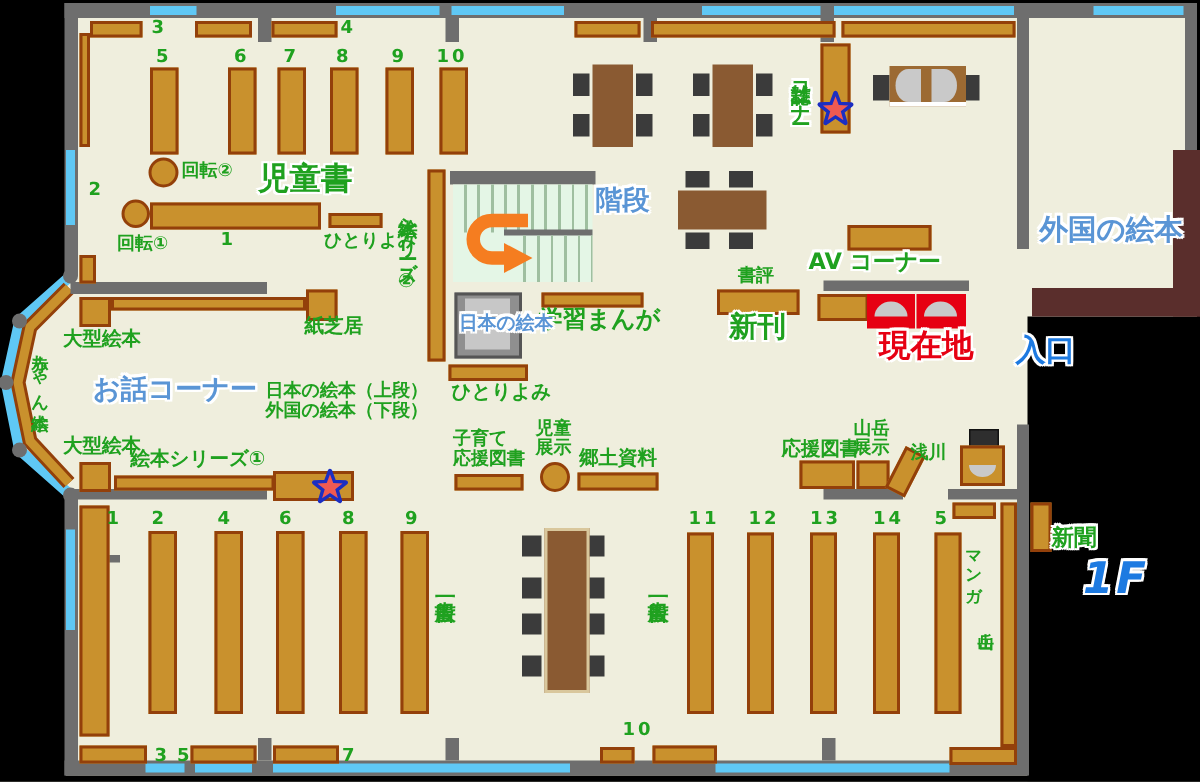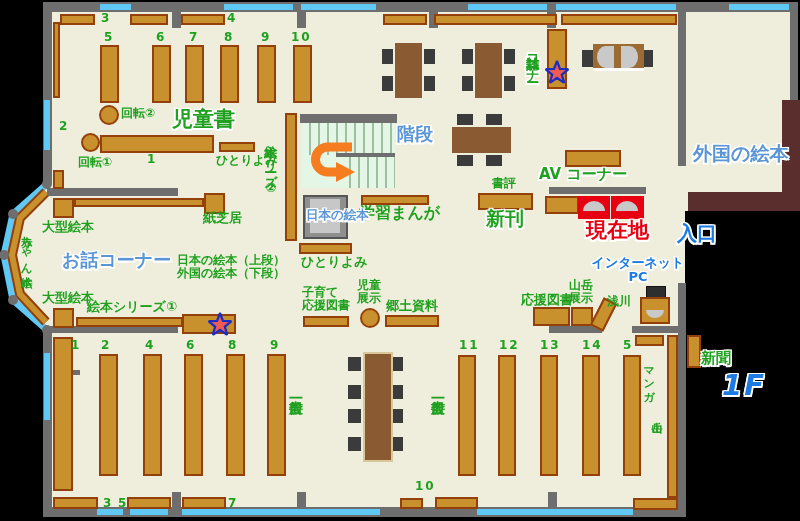--- a/index.html
+++ b/index.html
@@ -264,22 +264,20 @@
   <div class="lbl g" style="left:87px;top:300px;font-size:13px">絵本シリーズ①</div>
   <div class="lbl b ow" style="left:397px;top:124px;font-size:18px">階段</div>
   <div class="lbl b ow" style="left:306px;top:208px;font-size:12.5px">日本の絵本</div>
   <div class="lbl g vert ow" style="left:525px;top:46px;font-size:13px;font-weight:bold">雑誌コーナー</div>
   <div class="lbl g" style="left:492px;top:177px">書評</div>
   <div class="lbl g ow" style="left:486px;top:208px;font-size:19px;font-weight:bold">新刊</div>
   <div class="lbl g ow" style="left:539px;top:166px;font-size:15px;font-weight:bold">AV コーナー</div>
   <div class="lbl r ow" style="left:586px;top:219px;font-size:21px">現在地</div>
   <div class="lbl b ow" style="left:693px;top:143px;font-size:19px">外国の絵本</div>
   <div class="lbl bs ow" style="left:677px;top:222px;font-size:20px">入口</div>
-  <div class="lbl bs ow" style="left:578px;top:256px;width:120px;text-align:center;font-size:13px">インターネット
-PC</div>
   <div class="lbl g" style="left:302px;top:286px">子育て
 応援図書</div>
   <div class="lbl g" style="left:357px;top:279px">児童
 展示</div>
   <div class="lbl g" style="left:386px;top:299px;font-size:13px">郷土資料</div>
   <div class="lbl g" style="left:521px;top:293px;font-size:13px">応援図書</div>
   <div class="lbl g" style="left:569px;top:279px">山岳
 展示</div>
   <div class="lbl g" style="left:607px;top:295px">浅川</div>
   <div class="lbl g vert" style="left:288px;top:390px;font-size:14px">一般書</div>

